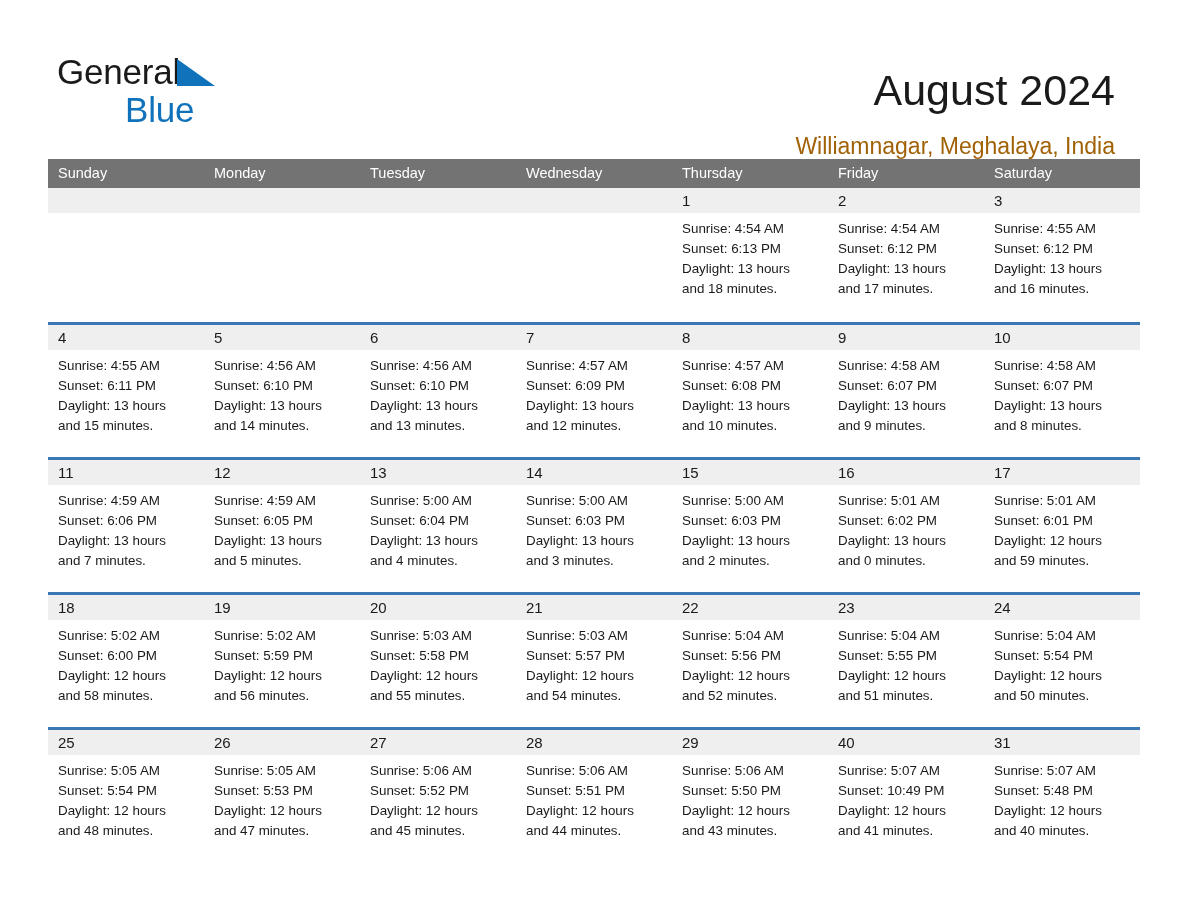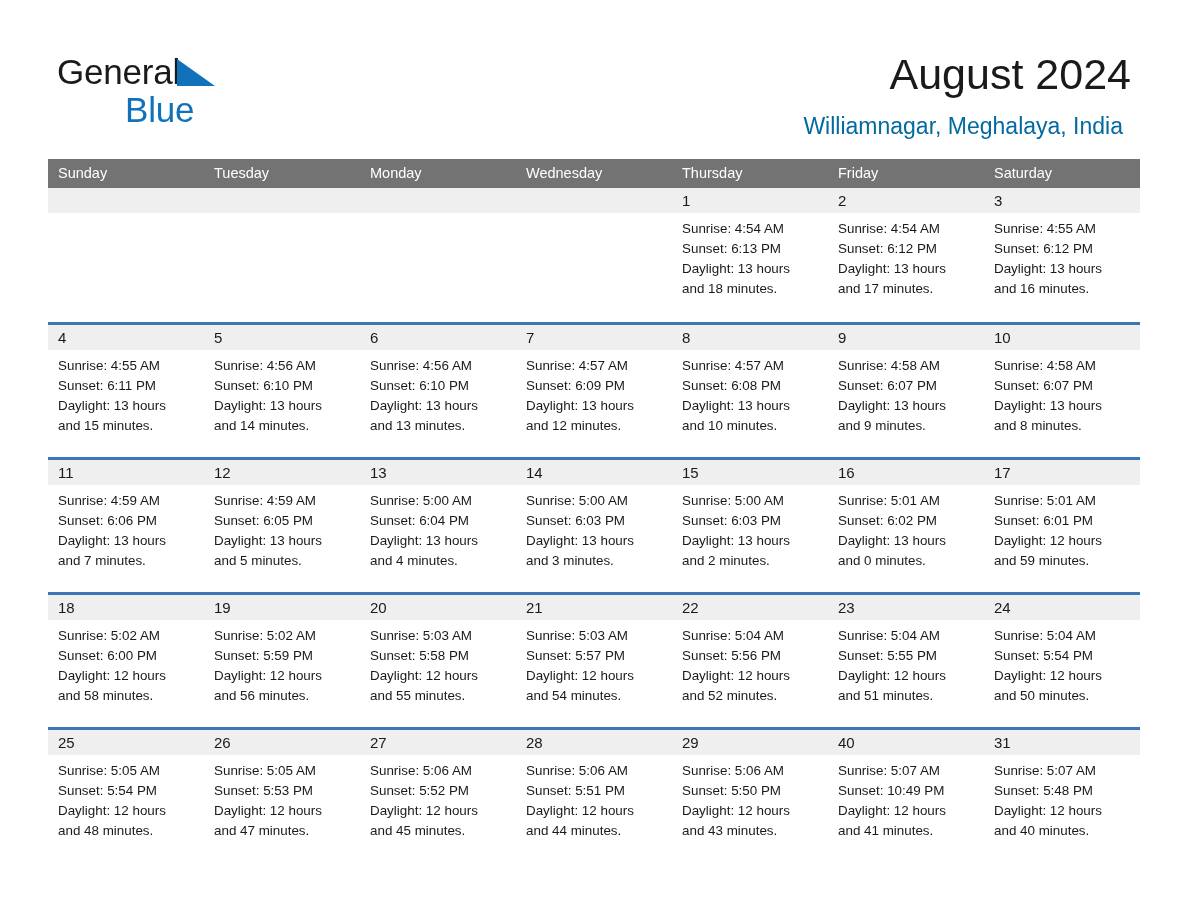--- a/index.html
+++ b/index.html
@@ -71,28 +71,28 @@
     position: absolute;
     right: 57px;
     top: 48px;
     text-align: right;
   }
   .cal-title {
     font-size: 43px;
     color: #1a1a1a;
     line-height: 52px;
     font-weight: normal;
-    margin: 0;
+    margin: 16px;
     white-space: nowrap;
   }
   .cal-subtitle {
-    margin: 8px;
+    margin: 16px;
     margin-top: 12px;
     font-size: 23px;
-    color: #0369a1;
+    color: #a16207;
     line-height: 28px;
     font-weight: normal;
     white-space: nowrap;
   }
 
   
   .calendar {
     position: absolute;
     left: 48px;
     top: 159px;
@@ -171,22 +171,22 @@
     <div class="title-block">
       <h1 class="cal-title">August 2024</h1>
       <h2 class="cal-subtitle">Williamnagar, Meghalaya, India</h2>
     </div>
 
   </div>
 
   <div class="calendar">
     <div class="weekday-header" id="weekday-header">
         <div class="weekday-cell">Sunday</div>
+        <div class="weekday-cell">Monday</div>
         <div class="weekday-cell">Tuesday</div>
-        <div class="weekday-cell">Monday</div>
         <div class="weekday-cell">Wednesday</div>
         <div class="weekday-cell">Thursday</div>
         <div class="weekday-cell">Friday</div>
         <div class="weekday-cell">Saturday</div>
       </div>
     <div id="weeks-container">
         <div class="week-row first">
           <div class="day-cell empty">
             <div class="day-number-strip">
               <span class="day-number"></span>

